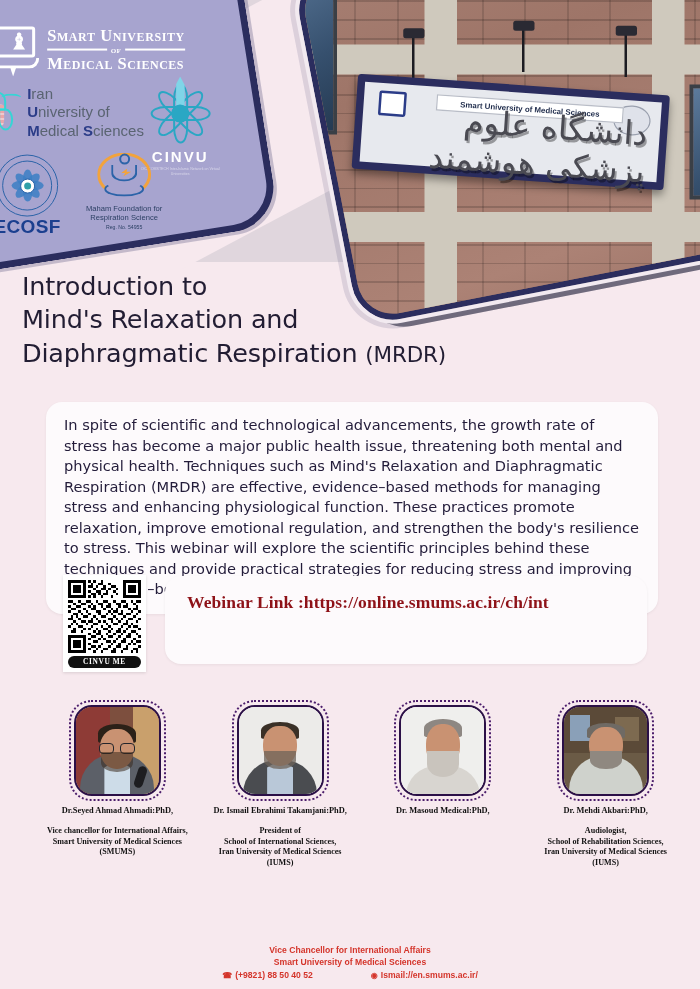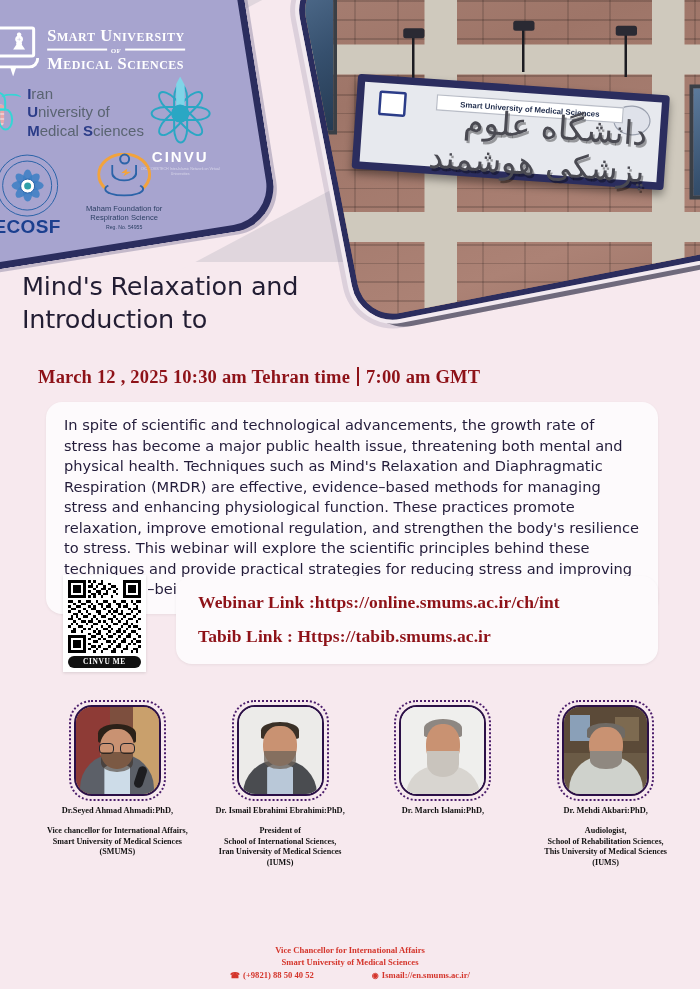--- a/index.html
+++ b/index.html
@@ -334,21 +334,21 @@
   }
   .qr-img { width: 73px; height: 73px; display: block; }
   .qr-scan {
     margin: 3px auto 2px; width: 73px; height: 12px;
     background: #111; border-radius: 7px;
     color: #fff; font-size: 7.4px; font-weight: bold;
     font-family: "Liberation Serif", serif;
     letter-spacing: .6px; text-align: center; line-height: 12px;
   }
   .links-card {
-    position: absolute; left: 176px; top: 576px; width: 482px; height: 88px;
+    position: absolute; left: 165px; top: 576px; width: 482px; height: 88px;
     background: #fdfafc; border-radius: 16px;
     padding: 14px 0 0 22px;
     box-shadow: 0 1px 3px rgba(0,0,0,.06);
   }
   .link-row {
     font-family: "Liberation Serif", serif; font-weight: bold;
     font-size: 17.5px; color: #8e1218; line-height: 1.45;
     margin-bottom: 9px; letter-spacing: .1px;
   }
 
@@ -405,21 +405,21 @@
   }
   .sp-role {
     font-family: "Liberation Serif", serif; font-weight: bold;
     font-size: 8.1px; color: #111; margin-top: 9px; line-height: 1.33;
     padding: 0 4px;
   }
 
   
   .footer {
     position: absolute; left: 0; top: 944px; width: 700px; text-align: center;
-    font-family: Liberation Serif, serif; font-weight: bold;
+    font-family: Liberation Sans, sans-serif; font-weight: bold;
     color: #d4352b; font-size: 8.6px; line-height: 1.42;
   }
   .footer-contact {
     display: flex; justify-content: center; gap: 58px; margin-top: 1px;
   }
   .fc-item { display: flex; align-items: center; gap: 3px; }
   .fc-ico { font-size: 8px; }
 </style>
 </head>
 <body>
@@ -530,27 +530,25 @@
           <div class="m1">Maham Foundation for</div>
           <div class="m1">Respiration Science</div>
           <div class="m2">Reg. No. 54955</div>
         </div>
       </div>
 
     </div>
   </div>
 
   <div class="title-block">
+    <div class="title-line">Introduction to</div>
     <div class="title-line">Mind's Relaxation and</div>
-    <div class="title-line">Introduction to</div>
+    <div class="title-line"><span>Diaphragmatic Respiration</span> <span class="abbr">(MRDR)</span></div>
   </div>
 
-  <div class="date-line">
-    <span>March  12 , 2025  10:30 am Tehran time</span><span class="date-sep"></span><span>7:00 am GMT</span>
-  </div>
 
   <div class="desc-card">
     <div class="desc-text">In spite of scientific and technological advancements, the growth rate of stress has become a major public health issue, threatening both mental and physical health. Techniques such as Mind's Relaxation and Diaphragmatic Respiration (MRDR) are effective, evidence–based methods for managing stress and enhancing physiological function. These practices promote relaxation, improve emotional regulation, and strengthen the body's resilience to stress. This webinar will explore the scientific principles behind these techniques and provide practical strategies for reducing stress and improving overall well–being.</div>
   </div>
 
   <div class="qr-card">
     <svg class="qr-img" viewBox="0 0 29 29" shape-rendering="crispEdges">
       <rect width="29" height="29" fill="#fff"></rect>
       <g fill="#000">
         <rect x="0" y="0" width="7" height="1"></rect>
@@ -754,21 +752,20 @@
           <rect x="21" y="28" width="1" height="1"></rect>
           <rect x="25" y="28" width="1" height="1"></rect>
           <rect x="27" y="28" width="1" height="1"></rect>
       </g>
     </svg>
     <div class="qr-scan">CINVU ME</div>
   </div>
 
   <div class="links-card">
     <div class="link-row">Webinar Link :https://online.smums.ac.ir/ch/int</div>
-    <div class="link-row">Tabib Link : Https://tabib.smums.ac.ir</div>
   </div>
 
   <div class="speakers">
 
     <div class="speaker">
       <div class="photo-wrap">
         <div class="photo-ring">
           <div class="ph" style="background:#7d4f3e">
             <div style="position:absolute;left:0;top:0;width:34px;height:101px;background:#8e3b36"></div>
             <div style="position:absolute;right:0;top:0;width:26px;height:101px;background:#c9a06c"></div>
@@ -796,59 +793,59 @@
         <div class="photo-ring">
           <div class="ph" style="background:#ecebe9">
             <div class="body" style="background:#4a4c50;bottom:-2px;height:36px"></div>
             <div class="shirt" style="background:#b9c8d8"></div>
             <div class="hair" style="top:15px;background:#3a3027;height:17px"></div>
             <div class="face" style="top:19px"></div>
             <div class="beard" style="top:44px;background:#6d6359;opacity:.75;height:18px"></div>
           </div>
         </div>
       </div>
-      <div class="sp-name">Dr. Ismail Ebrahimi Ebrahimi:PhD,</div>
+      <div class="sp-name">Dr. Ismail Ebrahimi Takamjani:PhD,</div>
       <div class="sp-role" style="white-space:pre-line">President of
 School of International Sciences,
 Iran University of Medical Sciences
 (IUMS)</div>
     </div>
 
     <div class="speaker">
       <div class="photo-wrap">
         <div class="photo-ring">
           <div class="ph" style="background:#efefed">
             <div class="body" style="background:#d8d5d0;bottom:-2px;height:30px"></div>
             <div class="hair" style="top:12px;background:#8d8782;height:18px"></div>
             <div class="face" style="top:17px;height:44px"></div>
             <div class="beard" style="top:44px;background:#c9c4bd;height:26px;border-radius:0 0 55% 55%"></div>
           </div>
         </div>
       </div>
-      <div class="sp-name">Dr. March Islami:PhD,</div>
+      <div class="sp-name">Dr. Masoud Medical:PhD,</div>
     </div>
 
     <div class="speaker">
       <div class="photo-wrap">
         <div class="photo-ring">
           <div class="ph" style="background:#6b5b46">
             <div style="position:absolute;left:0;top:0;width:100%;height:46px;background:#5b4a38"></div>
             <div style="position:absolute;left:6px;top:8px;width:20px;height:26px;background:#8aa0b8"></div>
             <div style="position:absolute;right:8px;top:10px;width:24px;height:24px;background:#7d6a50"></div>
             <div class="body" style="background:#cfd2cc;bottom:-2px;height:40px"></div>
             <div class="hair" style="top:16px;background:#6f6a64;height:15px"></div>
             <div class="face" style="top:20px;height:38px"></div>
             <div class="beard" style="top:44px;background:#8f8880;height:18px"></div>
           </div>
         </div>
       </div>
       <div class="sp-name">Dr. Mehdi Akbari:PhD,</div>
       <div class="sp-role" style="white-space:pre-line">Audiologist,
 School of Rehabilitation Sciences,
-This University of Medical Sciences
+Iran University of Medical Sciences
 (IUMS)</div>
     </div>
 
   </div>
 
   <div class="footer">
     <div>Vice Chancellor for International Affairs</div>
     <div>Smart University of Medical Sciences</div>
     <div class="footer-contact">
       <div class="fc-item">

